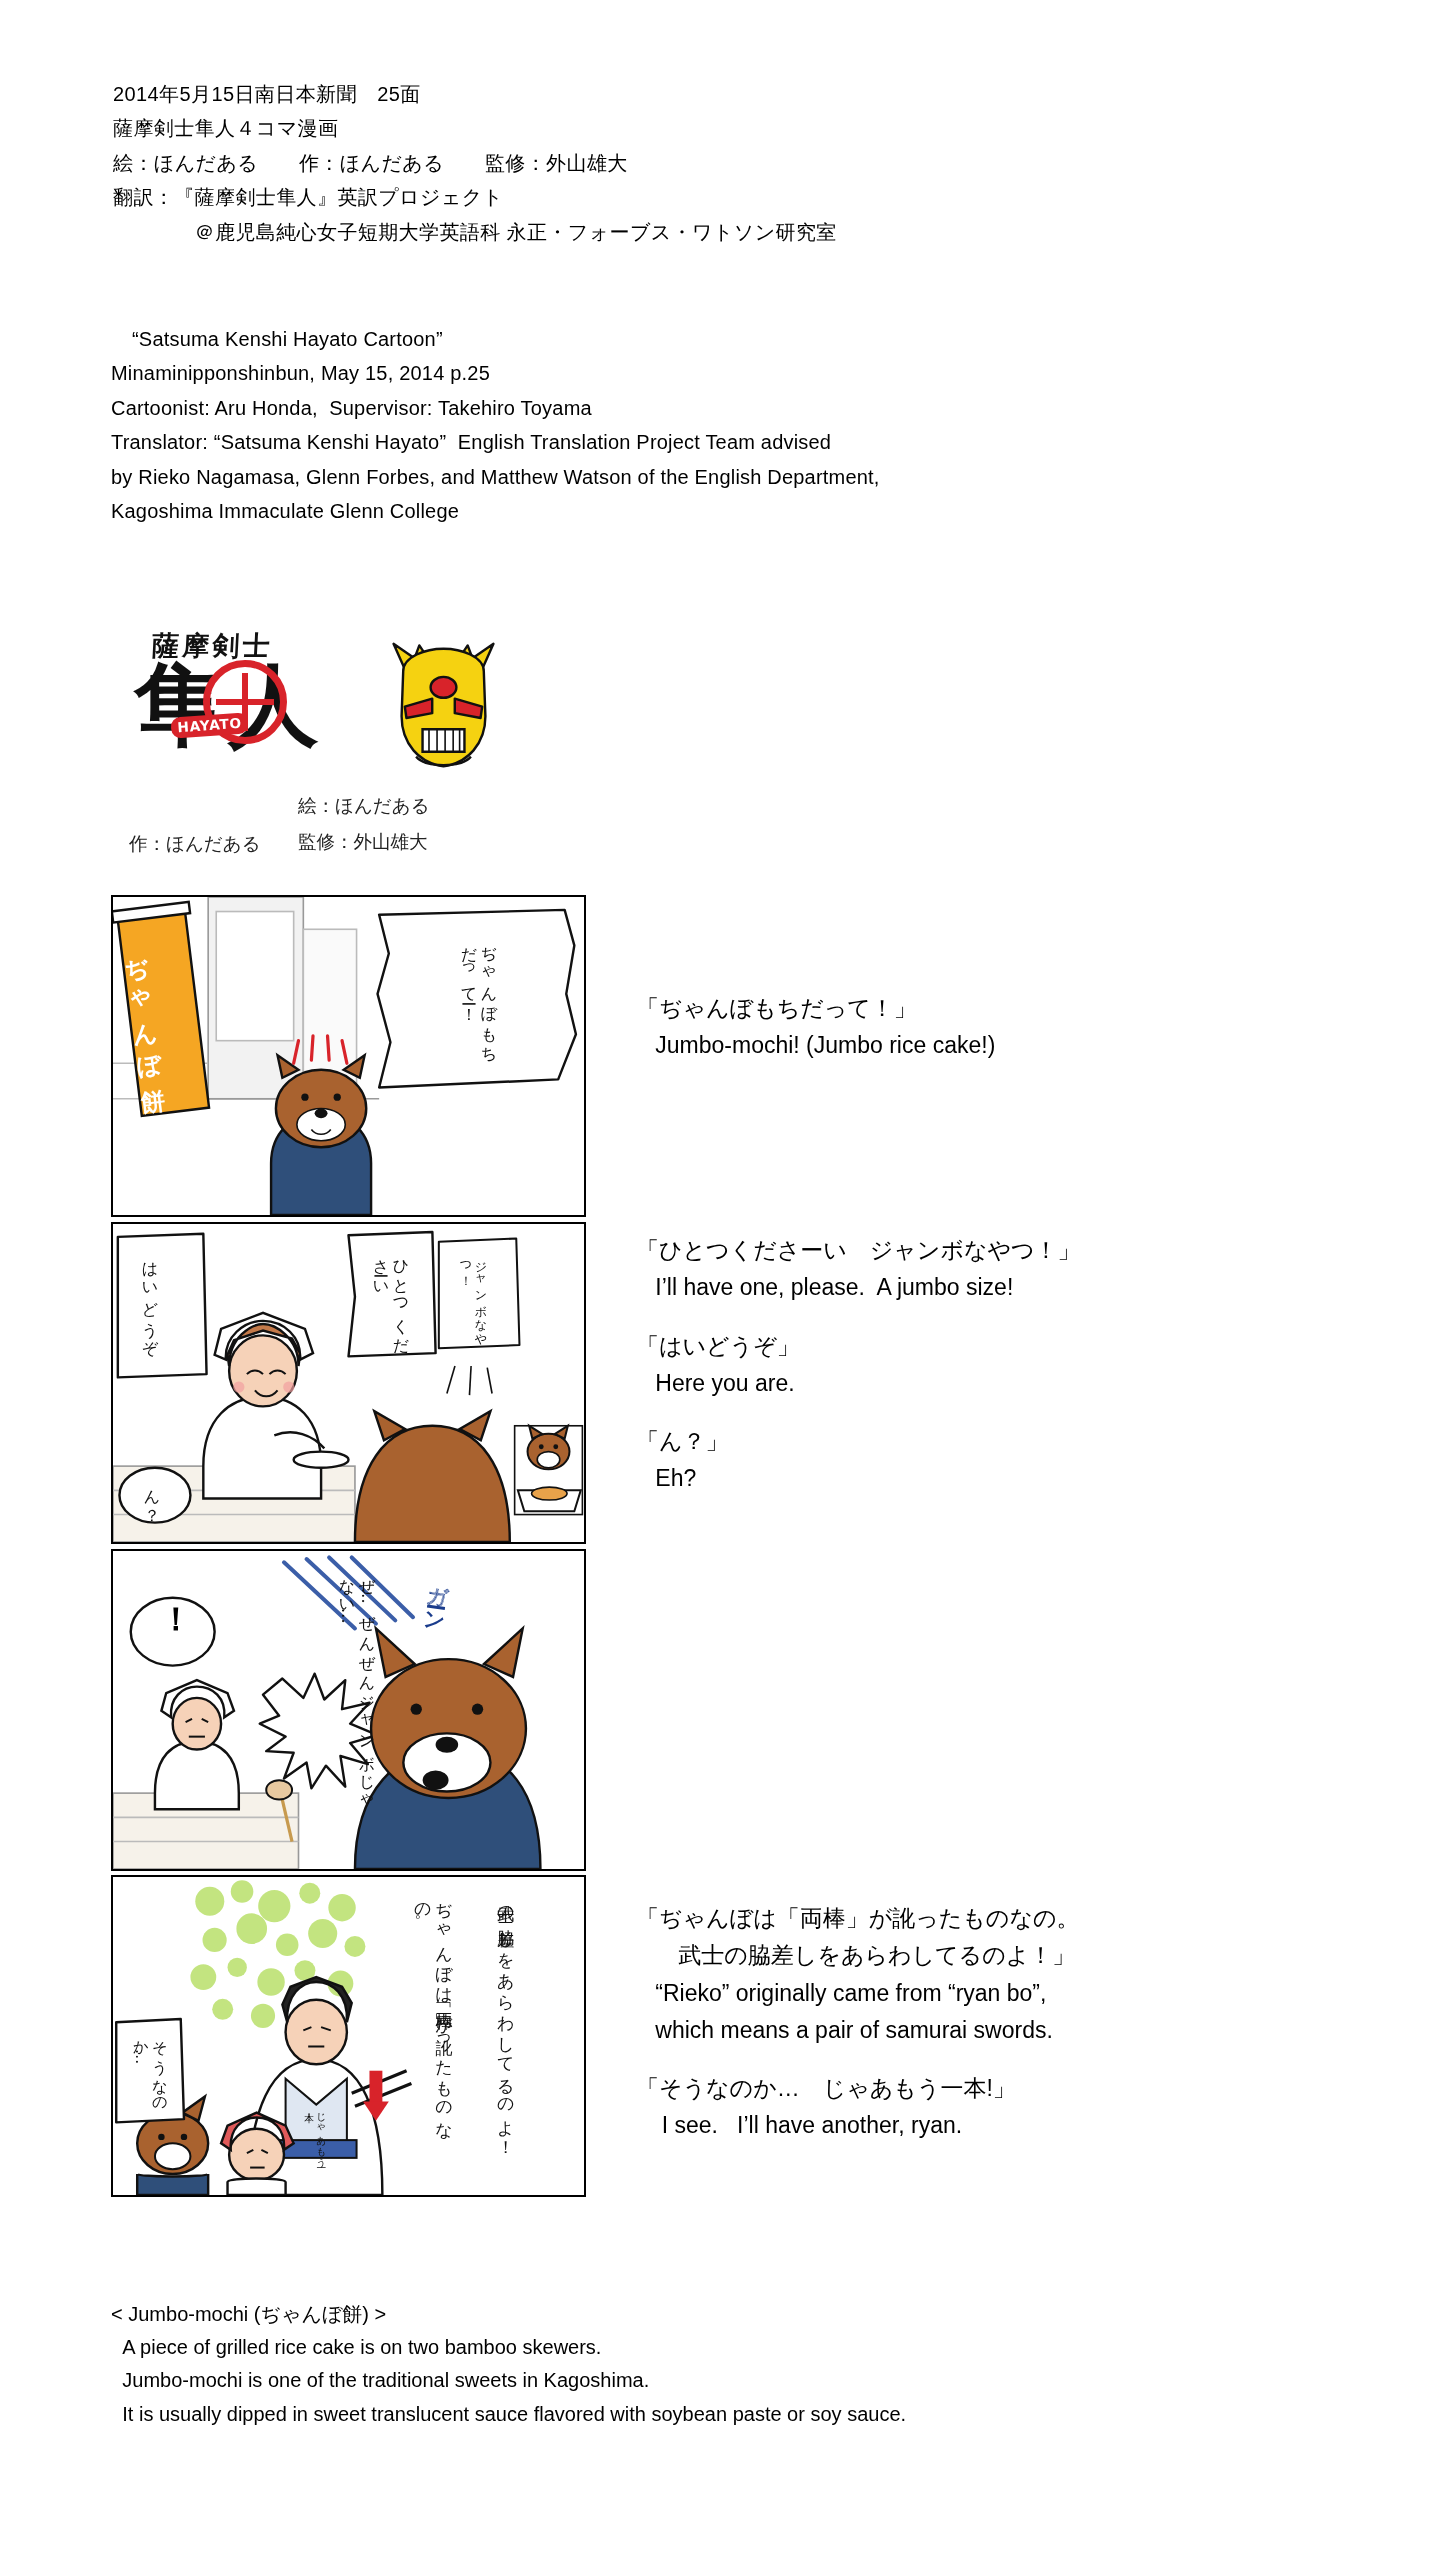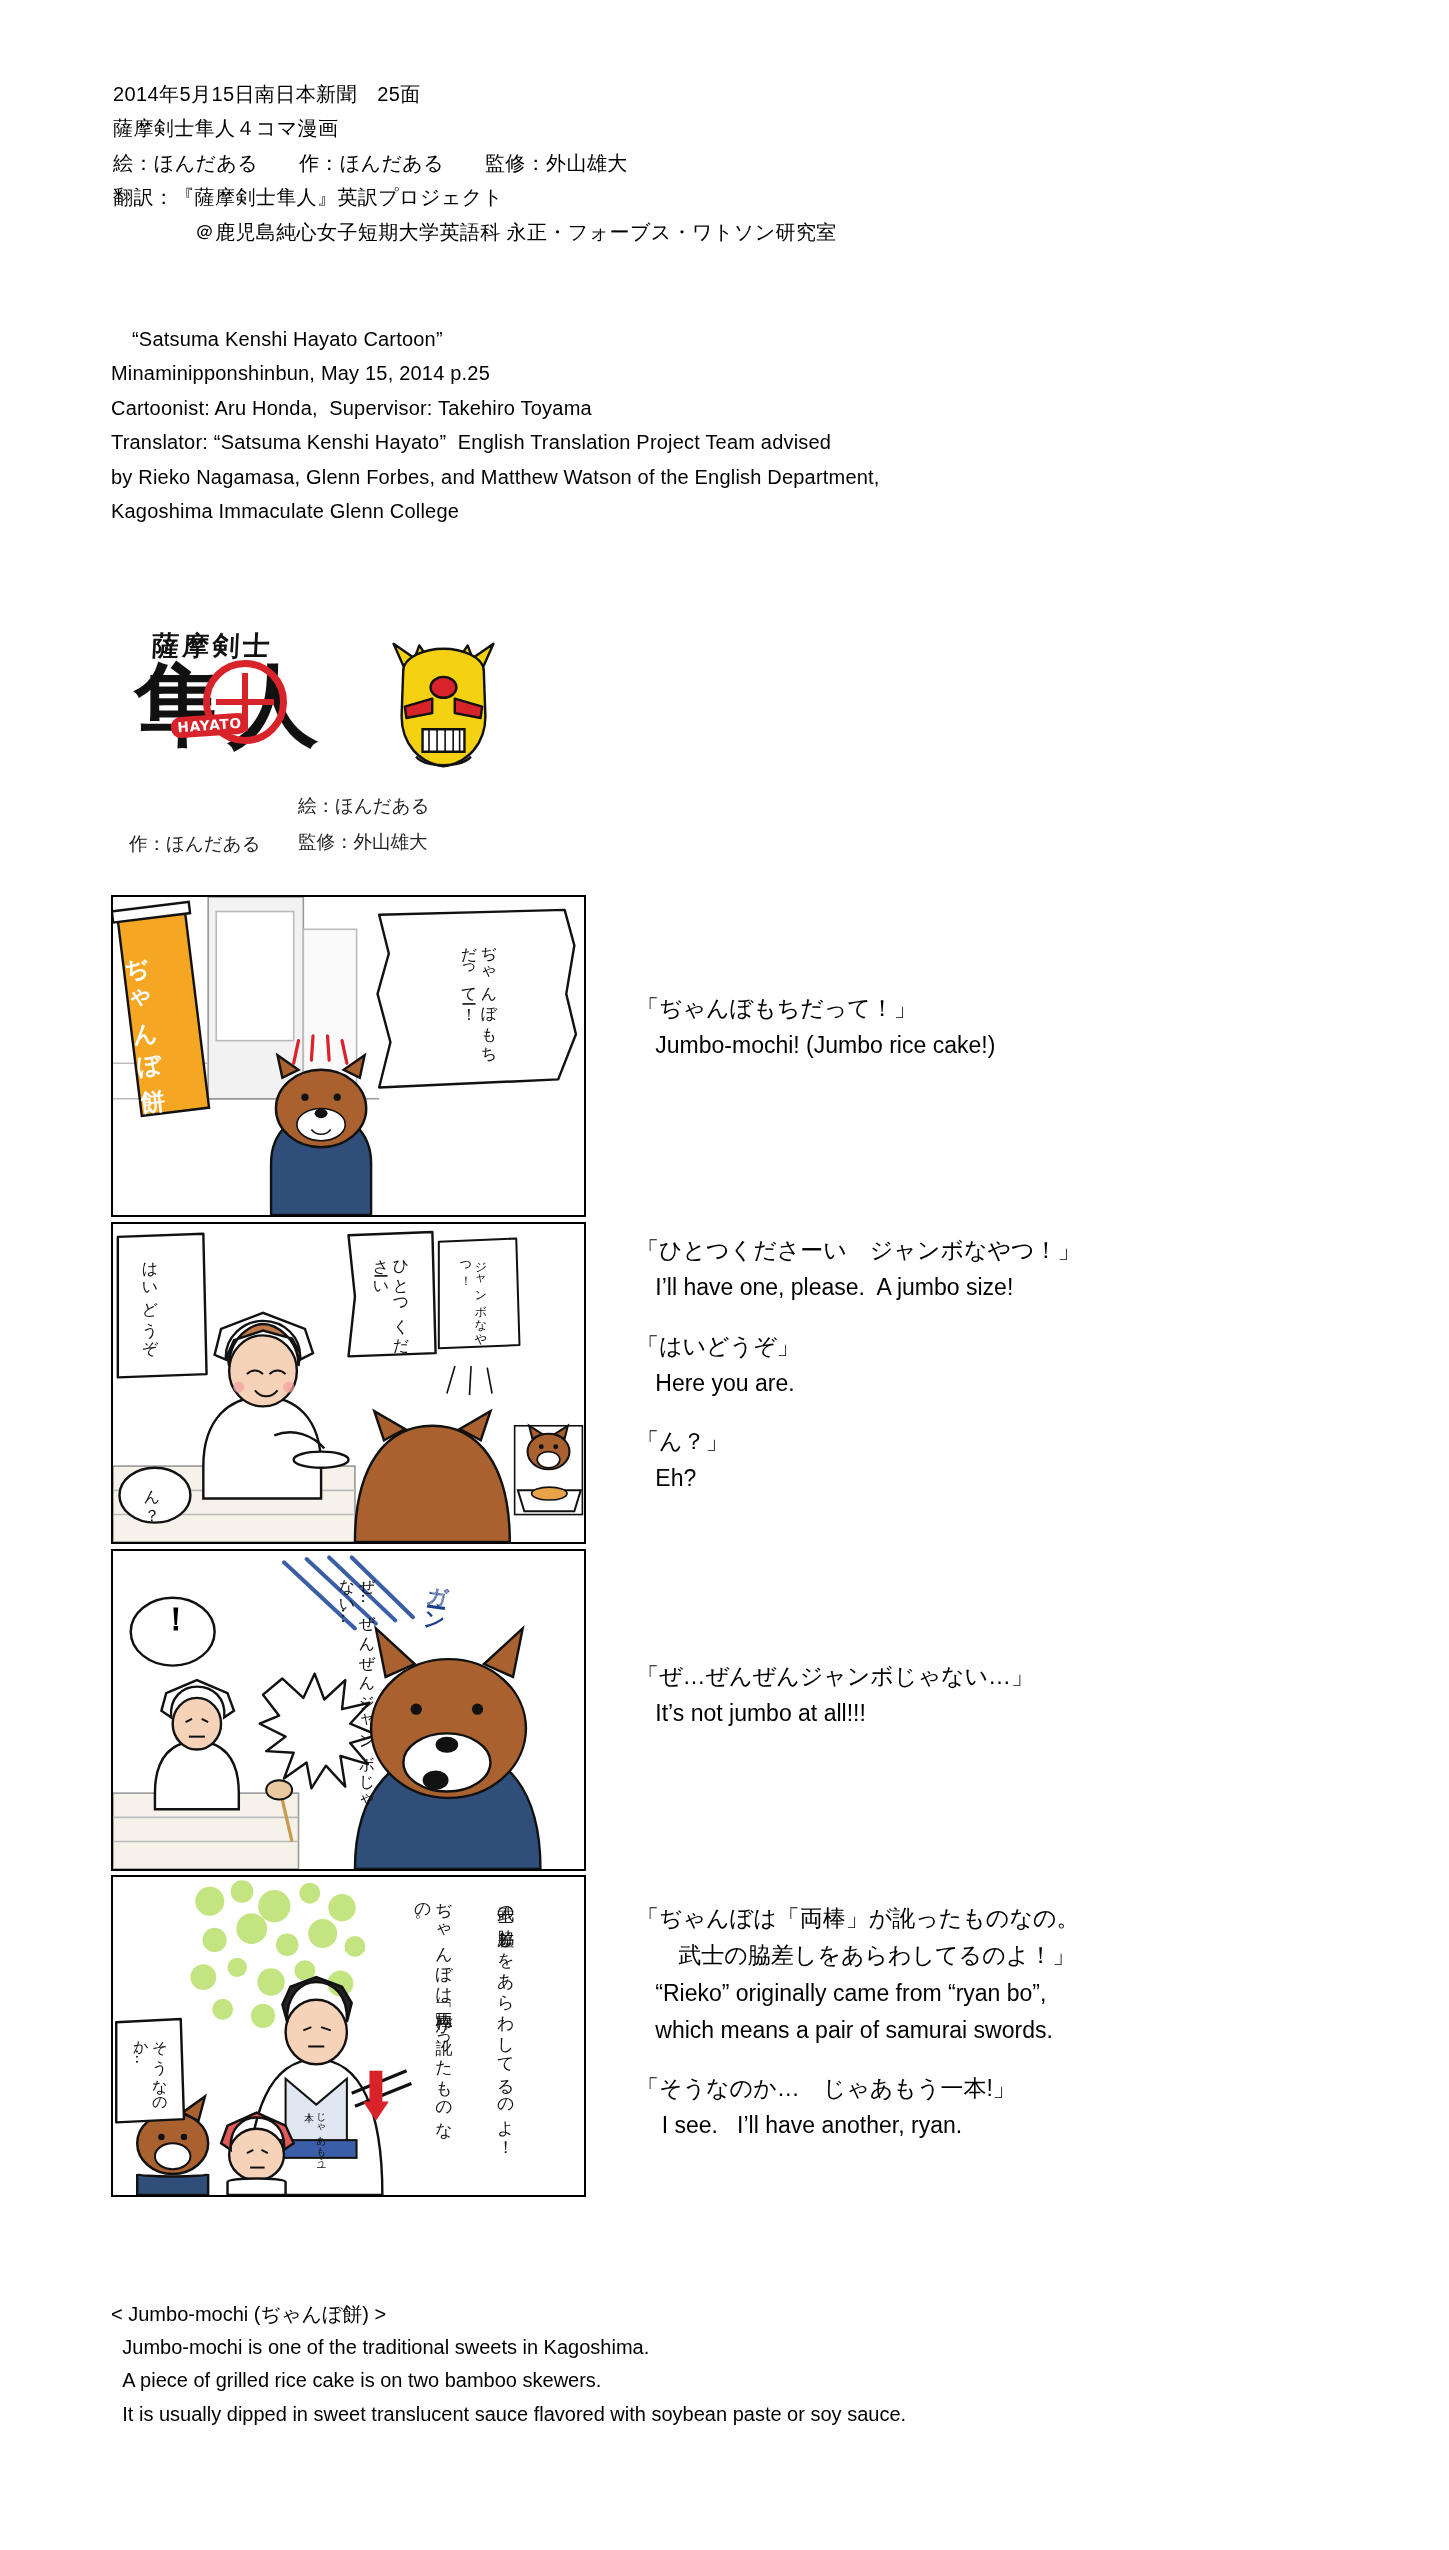--- a/index.html
+++ b/index.html
@@ -506,36 +506,32 @@
     <div class="jp">「ひとつくださーい　ジャンボなやつ！」</div>
     <div class="en">I’ll have one, please.  A jumbo size!</div>
     <div style="height:21px"></div>
     <div class="jp">「はいどうぞ」</div>
     <div class="en">Here you are.</div>
     <div style="height:21px"></div>
     <div class="jp">「ん？」</div>
     <div class="en">Eh?</div>
   </div>
 
-  <div class="trans t3">
-    <div class="jp">「ぜ…ぜんぜんジャンボじゃない…」</div>
-    <div class="en">It’s not jumbo at all!!!</div>
-  </div>
 
   <div class="trans t4">
     <div class="jp">「ぢゃんぼは「両棒」が訛ったものなの。</div>
     <div class="jp" style="padding-left:19.3px">　武士の脇差しをあらわしてるのよ！」</div>
     <div class="en">“Rieko” originally came from “ryan bo”,</div>
     <div class="en">which means a pair of samurai swords.</div>
     <div style="height:21px"></div>
     <div class="jp">「そうなのか…　じゃあもう一本!」</div>
     <div class="en"> I see.   I’ll have another, ryan.</div>
   </div>
 
   <div class="footer">
     <div>&lt; Jumbo-mochi (ぢゃんぼ餅) &gt;</div>
+    <div class="sub">A piece of grilled rice cake is on two bamboo skewers.</div>
     <div class="sub">Jumbo-mochi is one of the traditional sweets in Kagoshima.</div>
-    <div class="sub">A piece of grilled rice cake is on two bamboo skewers.</div>
     <div class="sub">It is usually dipped in sweet translucent sauce flavored with soybean paste or soy sauce.</div>
   </div>
 
 </div>
 
 
 </body></html>

